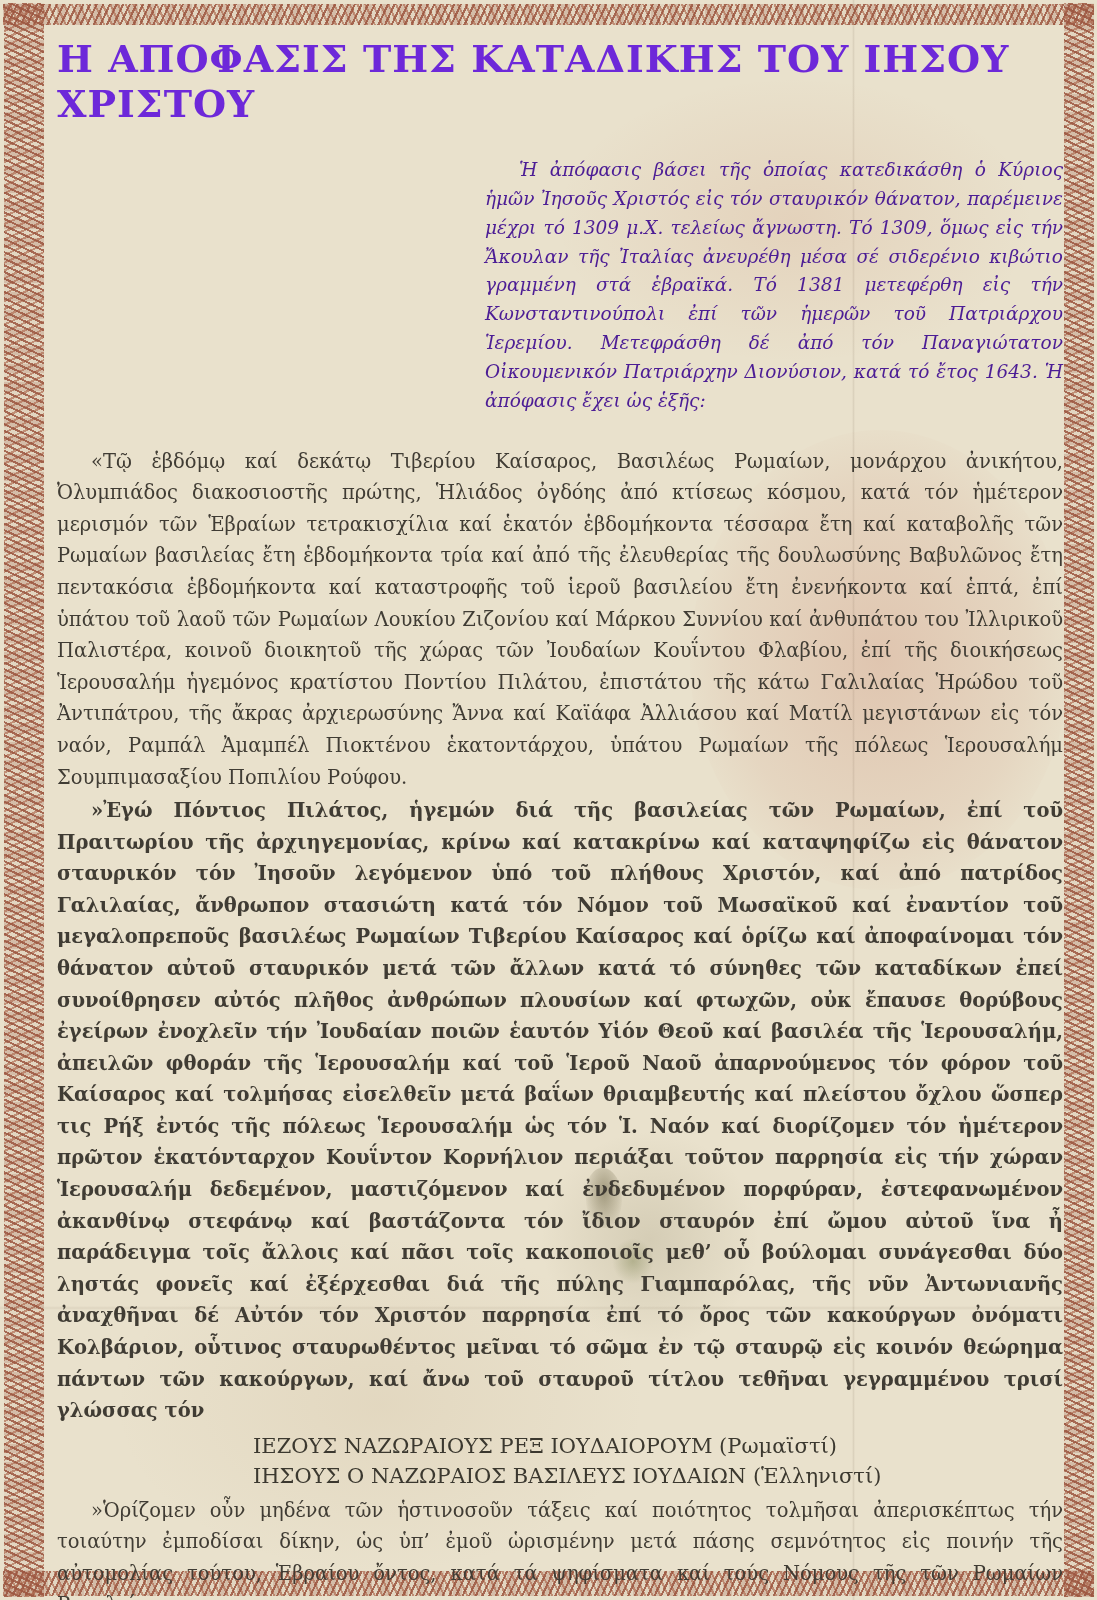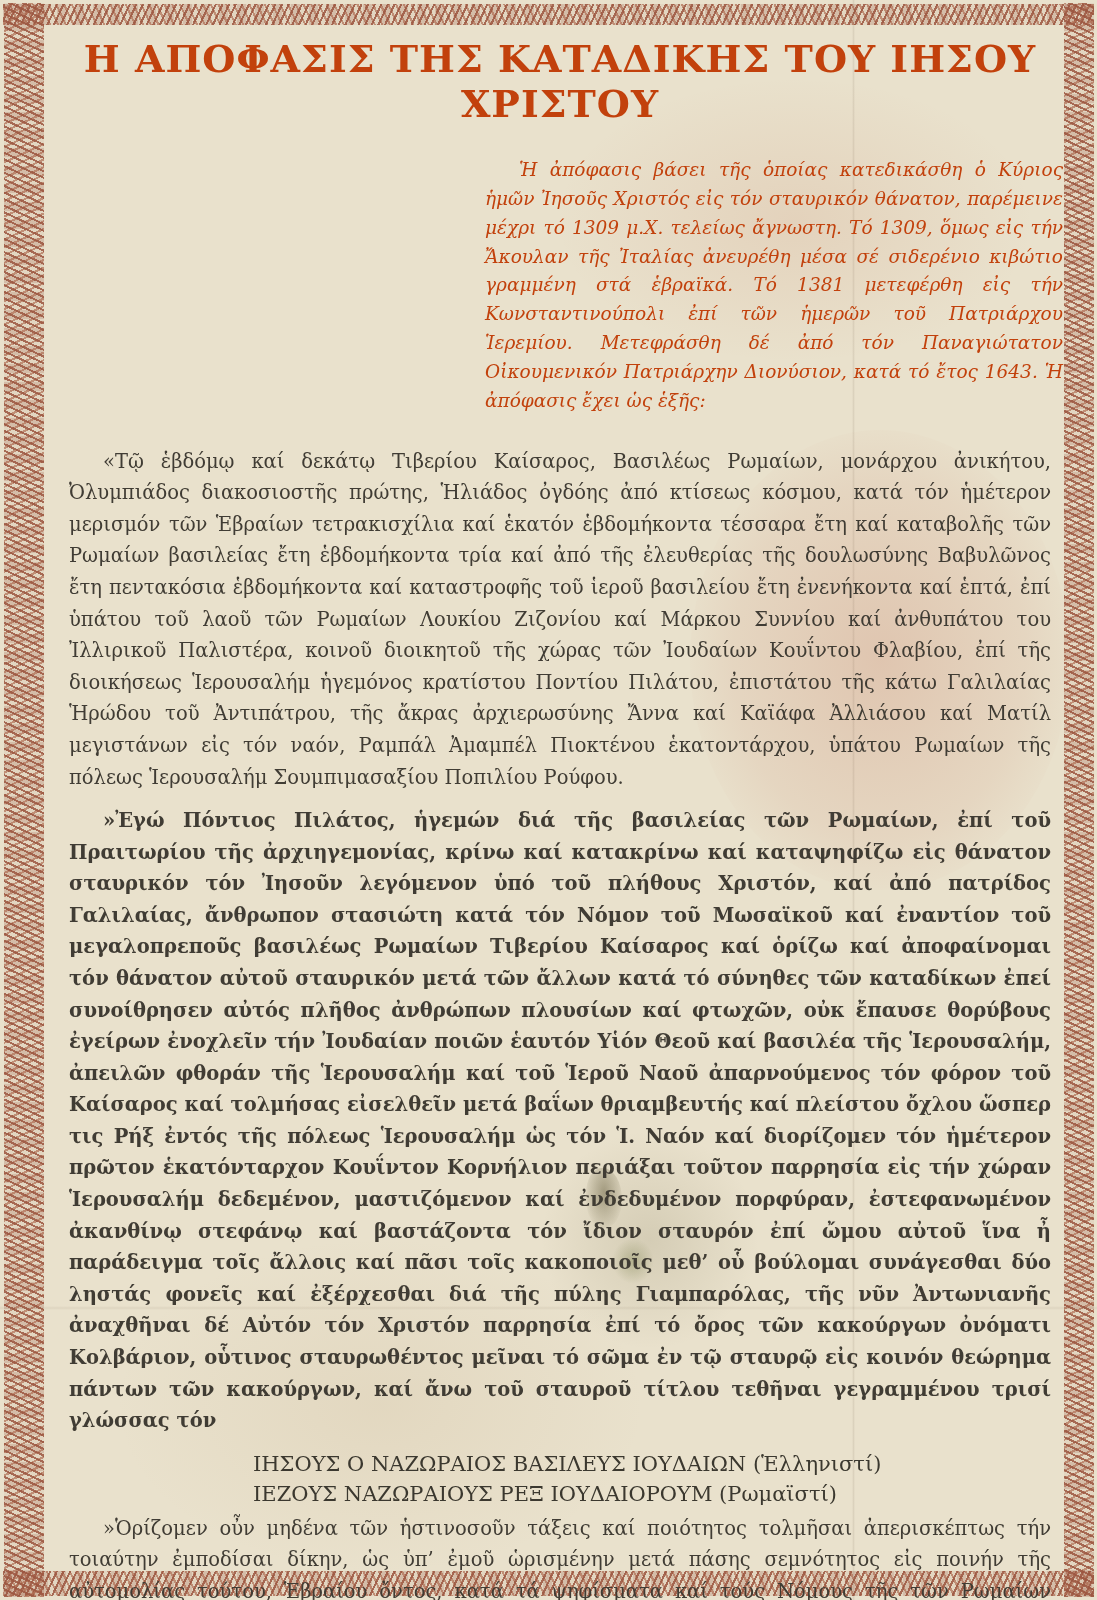--- a/index.html
+++ b/index.html
@@ -49,30 +49,30 @@
   .crease{position:absolute;pointer-events:none;}
   .crease.v{left:852px;top:0;bottom:0;width:3px;
     background:linear-gradient(90deg, rgba(0,0,0,0), rgba(90,70,50,.10), rgba(0,0,0,0));}
   .crease.h{left:0;right:0;top:1306px;height:4px;
     background:linear-gradient(180deg, rgba(0,0,0,0), rgba(90,70,50,.08), rgba(0,0,0,0));}
 
   
   .content{position:absolute;left:57px;right:34px;top:30px;}
   .title{
     font-size:38px;font-weight:bold;letter-spacing:1px;
-    text-align:center;color:#c2410c;margin:6px 0 0 0;
+    text-align:left;color:#6d28d9;margin:6px 0 0 0;
   }
   .intro{
     width:578px;margin:30px 0 0 auto;
     font-style:italic;font-size:18.5px;line-height:1.56;
-    text-align:justify;text-indent:34px;color:#c2410c;
+    text-align:justify;text-indent:34px;color:#4c1d95;
   }
   .body-par{
     font-size:19.5px;line-height:1.62;text-align:justify;
-    text-indent:34px;margin:12px;
+    text-indent:34px;margin:0;
   }
   .p1{margin-top:30px;}
   .p2{margin-top:2px;font-weight:bold;}
   .p3{margin-top:4px;}
   .inscriptions{margin:4px 0 0 196px;font-size:21px;line-height:1.43;color:#3b382f;}
   .inscriptions div{white-space:nowrap;}
   .wit-heading{
     text-align:center;font-size:17.5px;letter-spacing:.5px;
     margin-top:32px;color:#3c3831;
   }
@@ -100,22 +100,22 @@
 
     <h1 class="title">Η ΑΠΟΦΑΣΙΣ ΤΗΣ ΚΑΤΑΔΙΚΗΣ ΤΟΥ ΙΗΣΟΥ ΧΡΙΣΤΟΥ</h1>
 
     <p class="intro">Ἡ ἀπόφασις βάσει τῆς ὁποίας κατεδικάσθη ὁ Κύριος ἡμῶν Ἰησοῦς Χριστός εἰς τόν σταυρικόν θάνατον, παρέμεινε μέχρι τό 1309 μ.Χ. τελείως ἄγνωστη. Τό 1309, ὅμως εἰς τήν Ἄκουλαν τῆς Ἰταλίας ἀνευρέθη μέσα σέ σιδερένιο κιβώτιο γραμμένη στά ἑβραϊκά. Τό 1381 μετεφέρθη εἰς τήν Κωνσταντινούπολι ἐπί τῶν ἡμερῶν τοῦ Πατριάρχου Ἱερεμίου. Μετεφράσθη δέ ἀπό τόν Παναγιώτατον Οἰκουμενικόν Πατριάρχην Διονύσιον, κατά τό ἔτος 1643. Ἡ ἀπόφασις ἔχει ὡς ἑξῆς:</p>
 
     <p class="body-par p1">«Τῷ ἑβδόμῳ καί δεκάτῳ Τιβερίου Καίσαρος, Βασιλέως Ρωμαίων, μονάρχου ἀνικήτου, Ὀλυμπιάδος διακοσιοστῆς πρώτης, Ἡλιάδος ὀγδόης ἀπό κτίσεως κόσμου, κατά τόν ἡμέτερον μερισμόν τῶν Ἑβραίων τετρακισχίλια καί ἑκατόν ἑβδομήκοντα τέσσαρα ἔτη καί καταβολῆς τῶν Ρωμαίων βασιλείας ἔτη ἑβδομήκοντα τρία καί ἀπό τῆς ἐλευθερίας τῆς δουλωσύνης Βαβυλῶνος ἔτη πεντακόσια ἑβδομήκοντα καί καταστροφῆς τοῦ ἱεροῦ βασιλείου ἔτη ἐνενήκοντα καί ἑπτά, ἐπί ὑπάτου τοῦ λαοῦ τῶν Ρωμαίων Λουκίου Ζιζονίου καί Μάρκου Συννίου καί ἀνθυπάτου του Ἰλλιρικοῦ Παλιστέρα, κοινοῦ διοικητοῦ τῆς χώρας τῶν Ἰουδαίων Κουΐντου Φλαβίου, ἐπί τῆς διοικήσεως Ἱερουσαλήμ ἡγεμόνος κρατίστου Ποντίου Πιλάτου, ἐπιστάτου τῆς κάτω Γαλιλαίας Ἡρώδου τοῦ Ἀντιπάτρου, τῆς ἄκρας ἀρχιερωσύνης Ἄννα καί Καϊάφα Ἀλλιάσου καί Ματίλ μεγιστάνων εἰς τόν ναόν, Ραμπάλ Ἀμαμπέλ Πιοκτένου ἑκατοντάρχου, ὑπάτου Ρωμαίων τῆς πόλεως Ἱερουσαλήμ Σουμπιμασαξίου Ποπιλίου Ρούφου.</p>
 
     <p class="body-par p2">»Ἐγώ Πόντιος Πιλάτος, ἡγεμών διά τῆς βασιλείας τῶν Ρωμαίων, ἐπί τοῦ Πραιτωρίου τῆς ἀρχιηγεμονίας, κρίνω καί κατακρίνω καί καταψηφίζω εἰς θάνατον σταυρικόν τόν Ἰησοῦν λεγόμενον ὑπό τοῦ πλήθους Χριστόν, καί ἀπό πατρίδος Γαλιλαίας, ἄνθρωπον στασιώτη κατά τόν Νόμον τοῦ Μωσαϊκοῦ καί ἐναντίον τοῦ μεγαλοπρεποῦς βασιλέως Ρωμαίων Τιβερίου Καίσαρος καί ὁρίζω καί ἀποφαίνομαι τόν θάνατον αὐτοῦ σταυρικόν μετά τῶν ἄλλων κατά τό σύνηθες τῶν καταδίκων ἐπεί συνοίθρησεν αὐτός πλῆθος ἀνθρώπων πλουσίων καί φτωχῶν, οὐκ ἔπαυσε θορύβους ἐγείρων ἐνοχλεῖν τήν Ἰουδαίαν ποιῶν ἑαυτόν Υἱόν Θεοῦ καί βασιλέα τῆς Ἱερουσαλήμ, ἀπειλῶν φθοράν τῆς Ἱερουσαλήμ καί τοῦ Ἱεροῦ Ναοῦ ἀπαρνούμενος τόν φόρον τοῦ Καίσαρος καί τολμήσας εἰσελθεῖν μετά βαΐων θριαμβευτής καί πλείστου ὄχλου ὥσπερ τις Ρήξ ἐντός τῆς πόλεως Ἱερουσαλήμ ὡς τόν Ἱ. Ναόν καί διορίζομεν τόν ἡμέτερον πρῶτον ἑκατόνταρχον Κουΐντον Κορνήλιον περιάξαι τοῦτον παρρησία εἰς τήν χώραν Ἱερουσαλήμ δεδεμένον, μαστιζόμενον καί ἐνδεδυμένον πορφύραν, ἐστεφανωμένον ἀκανθίνῳ στεφάνῳ καί βαστάζοντα τόν ἴδιον σταυρόν ἐπί ὤμου αὐτοῦ ἵνα ἦ παράδειγμα τοῖς ἄλλοις καί πᾶσι τοῖς κακοποιοῖς μεθ’ οὗ βούλομαι συνάγεσθαι δύο ληστάς φονεῖς καί ἐξέρχεσθαι διά τῆς πύλης Γιαμπαρόλας, τῆς νῦν Ἀντωνιανῆς ἀναχθῆναι δέ Αὐτόν τόν Χριστόν παρρησία ἐπί τό ὄρος τῶν κακούργων ὀνόματι Κολβάριον, οὗτινος σταυρωθέντος μεῖναι τό σῶμα ἐν τῷ σταυρῷ εἰς κοινόν θεώρημα πάντων τῶν κακούργων, καί ἄνω τοῦ σταυροῦ τίτλου τεθῆναι γεγραμμένου τρισί γλώσσας τόν</p>
 
     <div class="inscriptions">
+      <div>ΙΕΖΟΥΣ ΝΑΖΩΡΑΙΟΥΣ ΡΕΞ ΙΟΥΔΑΙΟΡΟΥΜ (Ρωμαϊστί)</div>
       <div>ΙΗΣΟΥΣ Ο ΝΑΖΩΡΑΙΟΣ ΒΑΣΙΛΕΥΣ ΙΟΥΔΑΙΩΝ (Ἑλληνιστί)</div>
-      <div>ΙΕΖΟΥΣ ΝΑΖΩΡΑΙΟΥΣ ΡΕΞ ΙΟΥΔΑΙΟΡΟΥΜ (Ρωμαϊστί)</div>
     </div>
 
     <p class="body-par p3">»Ὁρίζομεν οὖν μηδένα τῶν ἡστινοσοῦν τάξεις καί ποιότητος τολμῆσαι ἀπερισκέπτως τήν τοιαύτην ἐμποδίσαι δίκην, ὡς ὑπ’ ἐμοῦ ὡρισμένην μετά πάσης σεμνότητος εἰς ποινήν τῆς αὐτομολίας τούτου, Ἑβραίου ὄντος, κατά τά ψηφίσματα καί τούς Νόμους τῆς τῶν Ρωμαίων Βασιλείας.</p>
 
     <div class="wit-heading">ΜΑΡΤΥΡΕΣ ΤΗΣ ΗΜΕΤΕΡΑΣ ΑΠΟΦΑΣΕΩΣ</div>
 
   </div>
 </div>
 
 </body></html>

